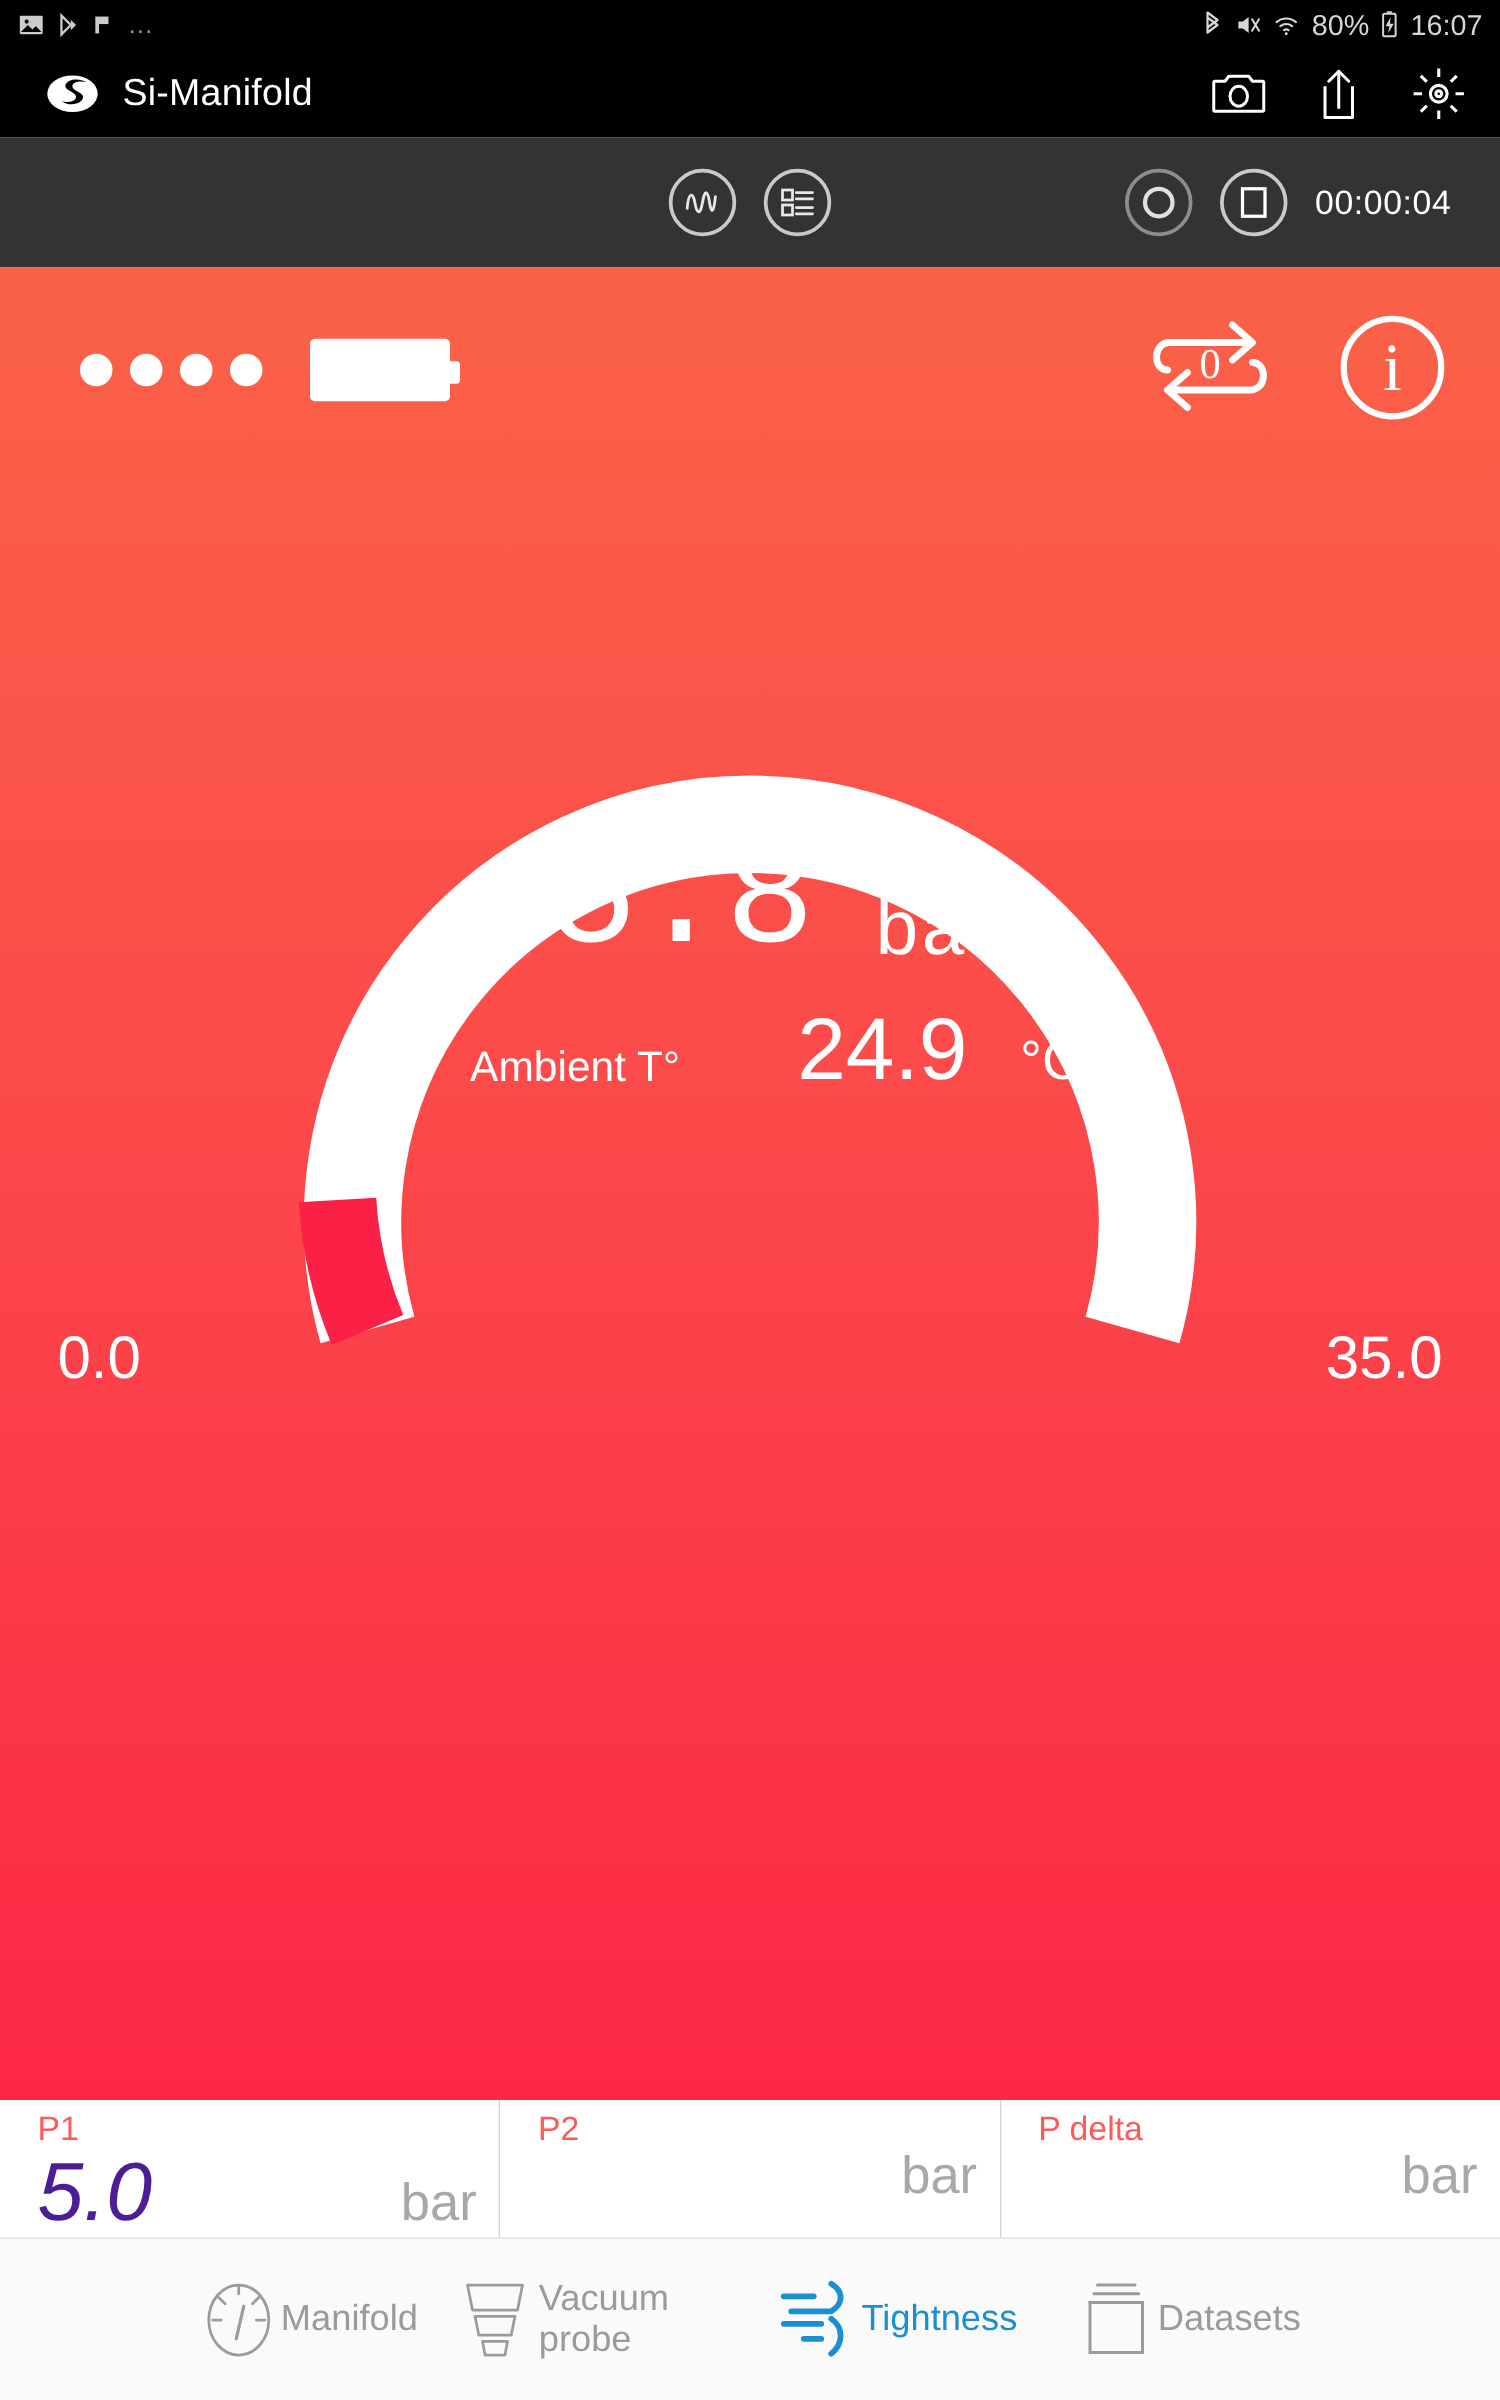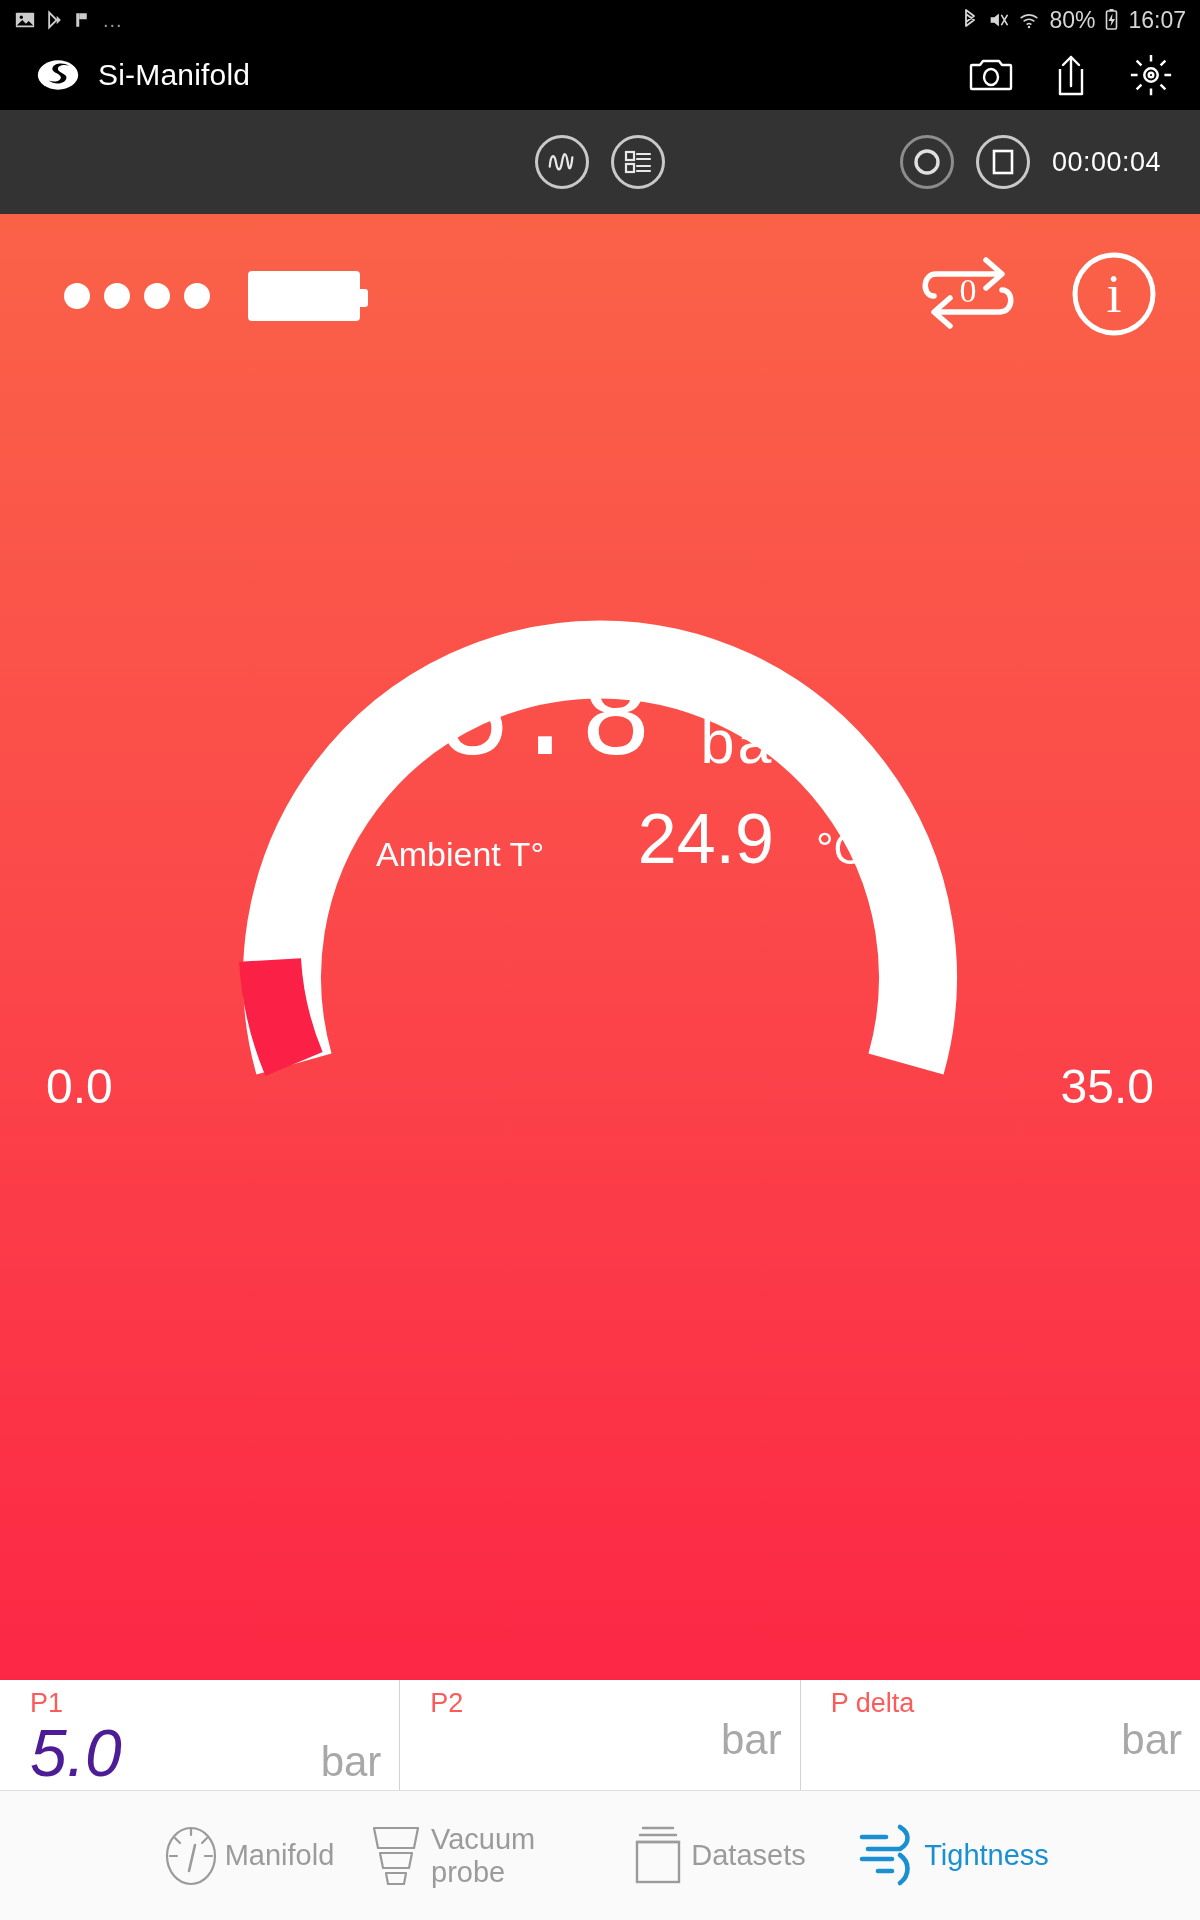--- a/index.html
+++ b/index.html
@@ -512,41 +512,41 @@
           <g fill="none" stroke="#9b9b9b" stroke-width="2.2" stroke-linejoin="round">
             <path d="M9 4h44l-4 20H13z"></path>
             <path d="M15 29h32l-3 15H18z"></path>
             <path d="M21 49h20l-2 11H23z"></path>
           </g>
         </svg>
       </div>
       <span class="nav-label">Vacuum probe</span>
     </div>
 
-    <div class="nav-item">
-      <div class="nav-ico">
-        <svg width="58" height="64" viewBox="0 0 58 64">
-          <g fill="none" stroke="#9b9b9b" stroke-width="2.4" stroke-linecap="round">
-            <path d="M14 4h30M11 11h36M8 18h42"></path>
-            <rect x="8" y="18" width="42" height="40"></rect>
-          </g>
-        </svg>
-      </div>
-      <span class="nav-label">Datasets</span>
-    </div>
-
     <div class="nav-item active">
       <div class="nav-ico">
         <svg width="64" height="66" viewBox="0 0 64 66">
           <g fill="none" stroke="#1a8fd1" stroke-width="4.6" stroke-linecap="round">
             <path d="M6 14h24"></path>
             <path d="M44 4c10 6 10 16 0 22H12"></path>
             <path d="M6 36h30"></path>
             <path d="M44 32c10 7 10 20 0 28"></path>
             <path d="M22 48h14"></path>
           </g>
         </svg>
       </div>
       <span class="nav-label">Tightness</span>
     </div>
+
+    <div class="nav-item">
+      <div class="nav-ico">
+        <svg width="58" height="64" viewBox="0 0 58 64">
+          <g fill="none" stroke="#9b9b9b" stroke-width="2.4" stroke-linecap="round">
+            <path d="M14 4h30M11 11h36M8 18h42"></path>
+            <rect x="8" y="18" width="42" height="40"></rect>
+          </g>
+        </svg>
+      </div>
+      <span class="nav-label">Datasets</span>
+    </div>
   </div>
 
 </div>
 
 </body></html>

